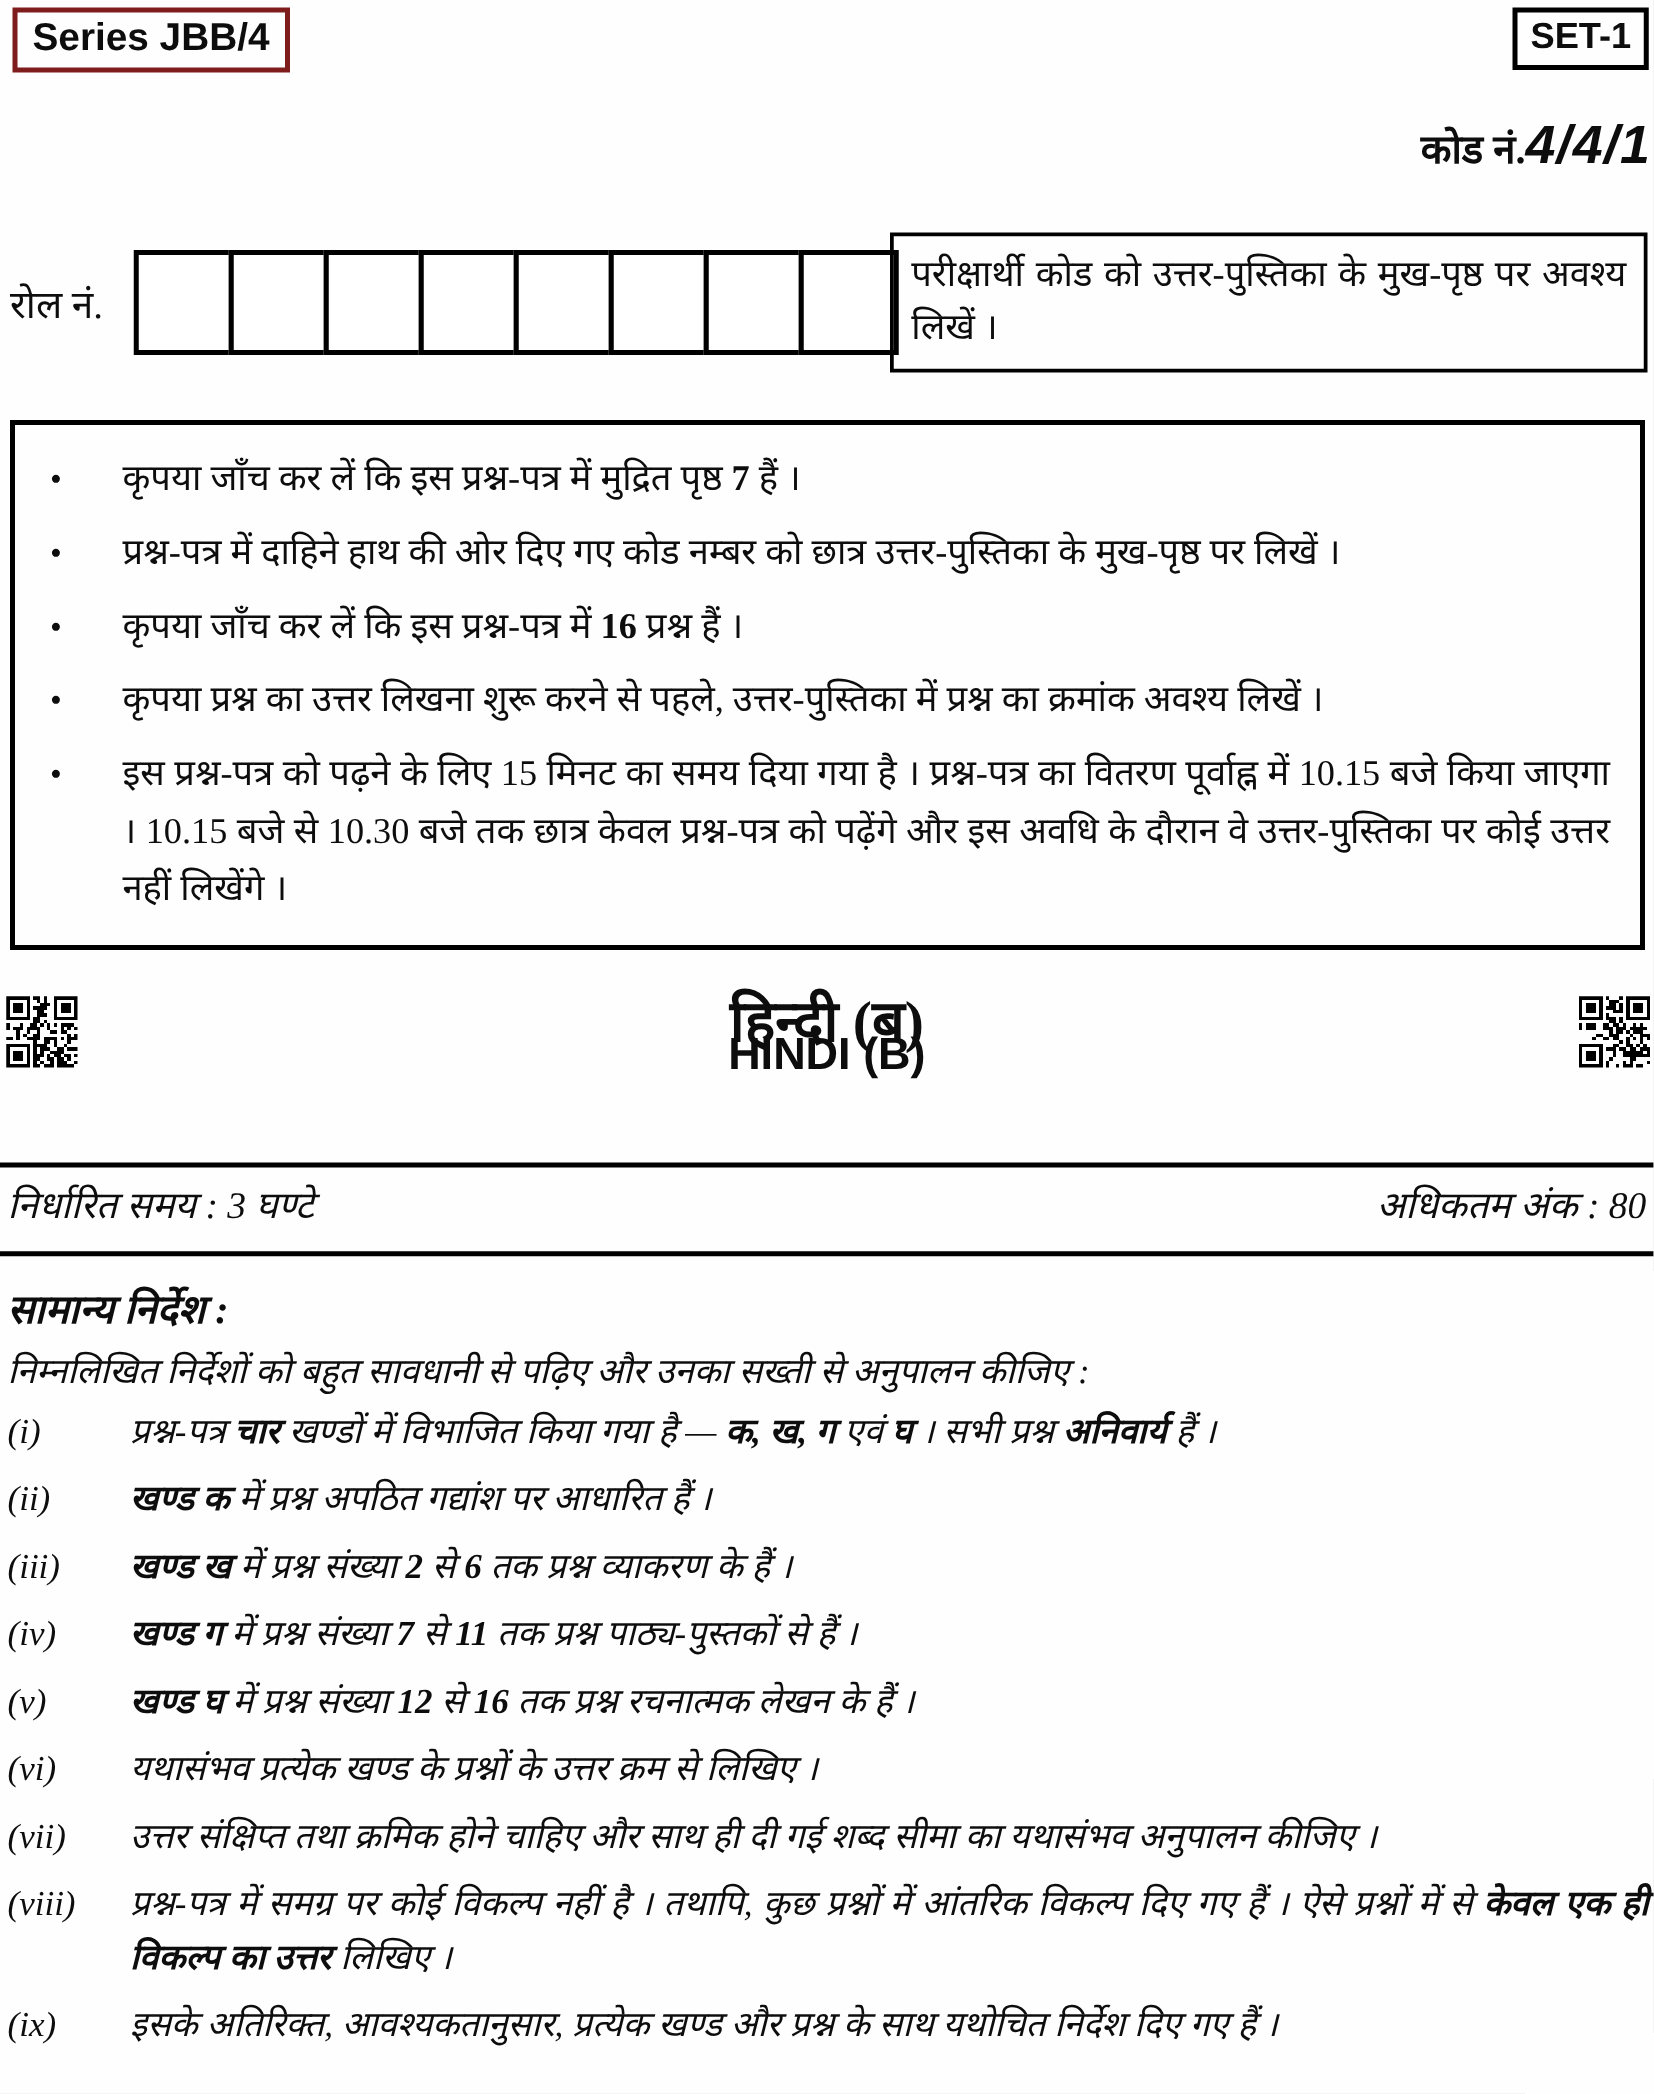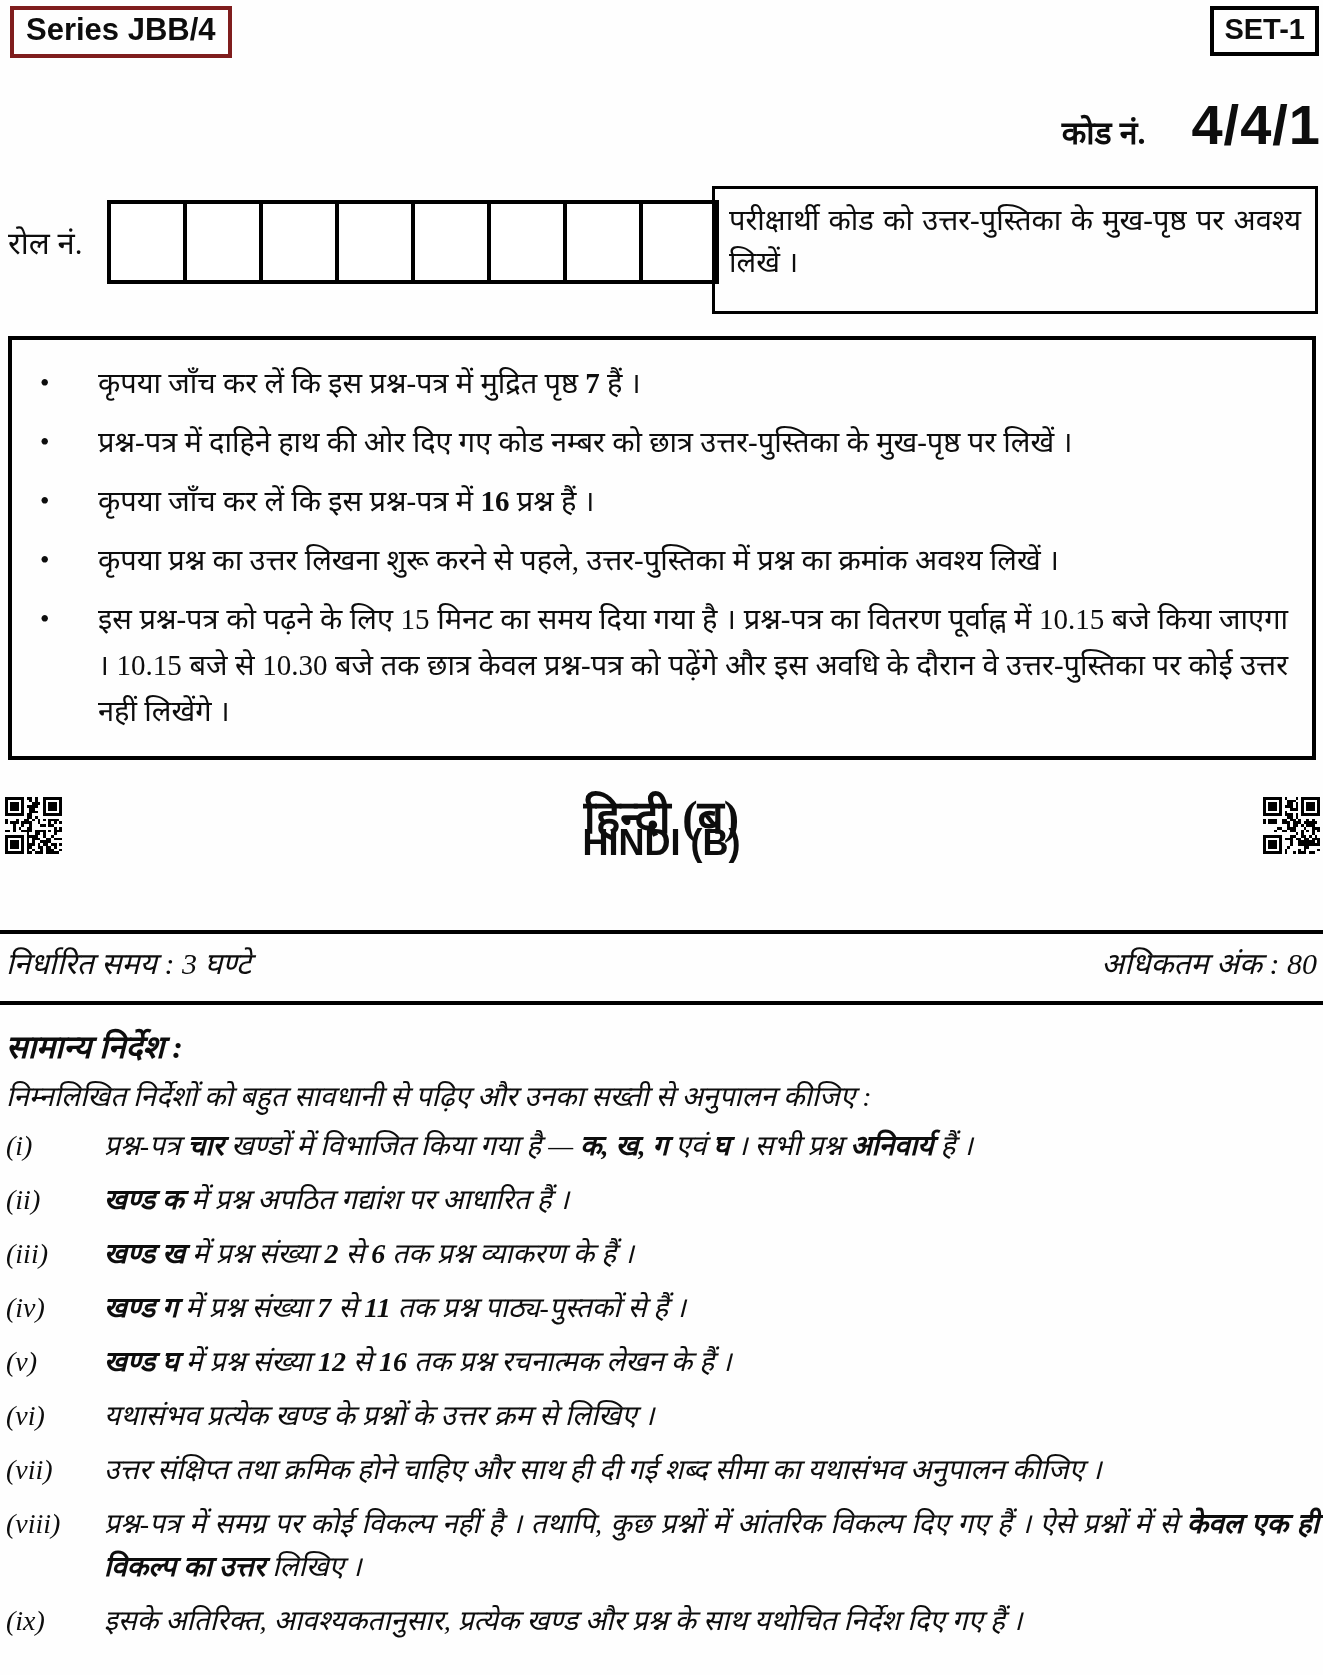--- a/index.html
+++ b/index.html
@@ -8,31 +8,31 @@
     background:#fefefe;color:#0d0d0d;overflow:hidden;
     font-family:"Liberation Serif","DejaVu Serif",serif;
   }
   
   .series-box{position:absolute;left:10px;top:6px;border:4px solid #7f1d1d;
     padding:0 12px 4px;font-family:"Liberation Sans","DejaVu Sans",sans-serif;
     font-weight:bold;font-size:31px;line-height:40px;}
   .set-box{position:absolute;right:4px;top:6px;border:4px solid #000;
     padding:0 10px 4px;font-family:"Liberation Sans","DejaVu Sans",sans-serif;
     font-weight:bold;font-size:29px;line-height:38px;}
-  .code-row{position:absolute;top:92px;right:2px;display:flex;align-items:baseline;gap:46px;}
+  .code-row{position:absolute;top:92px;right:2px;display:flex;align-items:baseline;}
   .code-label{font-weight:bold;font-size:32px;}
   .code-value{font-family:"Liberation Sans","DejaVu Sans",sans-serif;
-    font-weight:bold;font-size:56px;letter-spacing:1px;}
+    font-weight:bold;font-size:43px;letter-spacing:1px;font-style:italic;}
   .roll-row{position:absolute;top:200px;left:8px;display:flex;align-items:center;justify-content:space-between;}
   .roll-label{font-size:31px;width:99px;}
   .roll-boxes{display:flex;}
   .roll-cell{width:72px;height:76px;border:4px solid #000;margin-left:-4px;background:#fff;}
   .roll-cell:first-child{margin-left:0;}
   .examinee-box{position:absolute;left:712px;right:5px;top:186px;border:3px solid #000;
-    padding:10px 14px 28px;font-size:29px;line-height:1.45;text-align:justify;}
+    padding:10px 14px 12px;font-size:29px;line-height:1.45;text-align:justify;}
   
   .notice-box{position:absolute;left:8px;right:7px;top:336px;height:424px;
     border:4px solid #000;box-sizing:border-box;padding:20px 24px 0 28px;}
   .notice-item{display:flex;margin-bottom:13px;font-size:29px;line-height:46px;}
   .bullet-dot{width:58px;flex:none;font-size:27px;}
   .notice-text{flex:1;text-align:justify;}
   
   .qr{position:absolute;top:797px;width:57px;height:57px;}
   .qr-left{left:5px;} .qr-right{right:3px;}
   .title-hi{position:absolute;top:756px;left:0;right:0;text-align:center;

